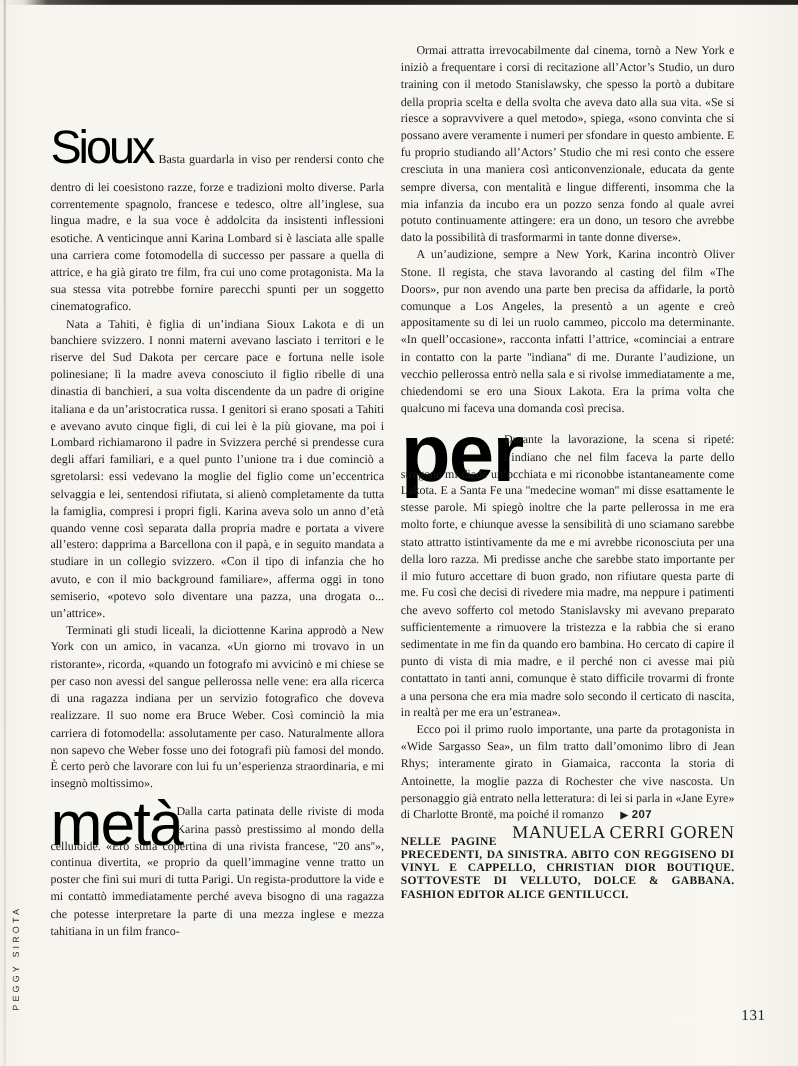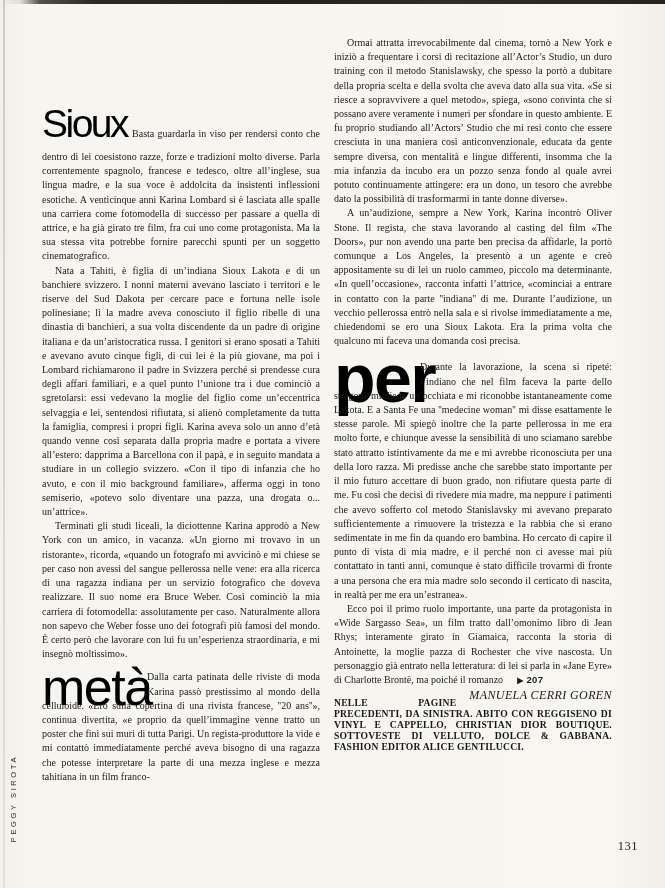--- a/index.html
+++ b/index.html
@@ -53,21 +53,21 @@
   }
   .meta-para { margin-top:9px !important; }
   .per-para  { margin-top:12px !important; }
   .cont-ref {
     font-family:"Liberation Sans", sans-serif;
     font-weight:bold; font-size:9.5px; letter-spacing:.3px;
     margin-left:14px; white-space:nowrap;
   }
   .cont-ref .arrow { font-size:8px; }
   .author {
-    float:right; font-style:italic; font-size:12px;
+    float:right; font-size:15px;
     letter-spacing:.4px; white-space:nowrap;
   }
   .credits {
     margin-top:9px !important;
     font-weight:bold; font-size:9.6px; line-height:11px;
     letter-spacing:.25px; text-align:justify; color:#181818;
   }
   .vertical-credit {
     position:absolute; left:9px; bottom:46px;
     writing-mode:vertical-rl; transform:rotate(180deg);

